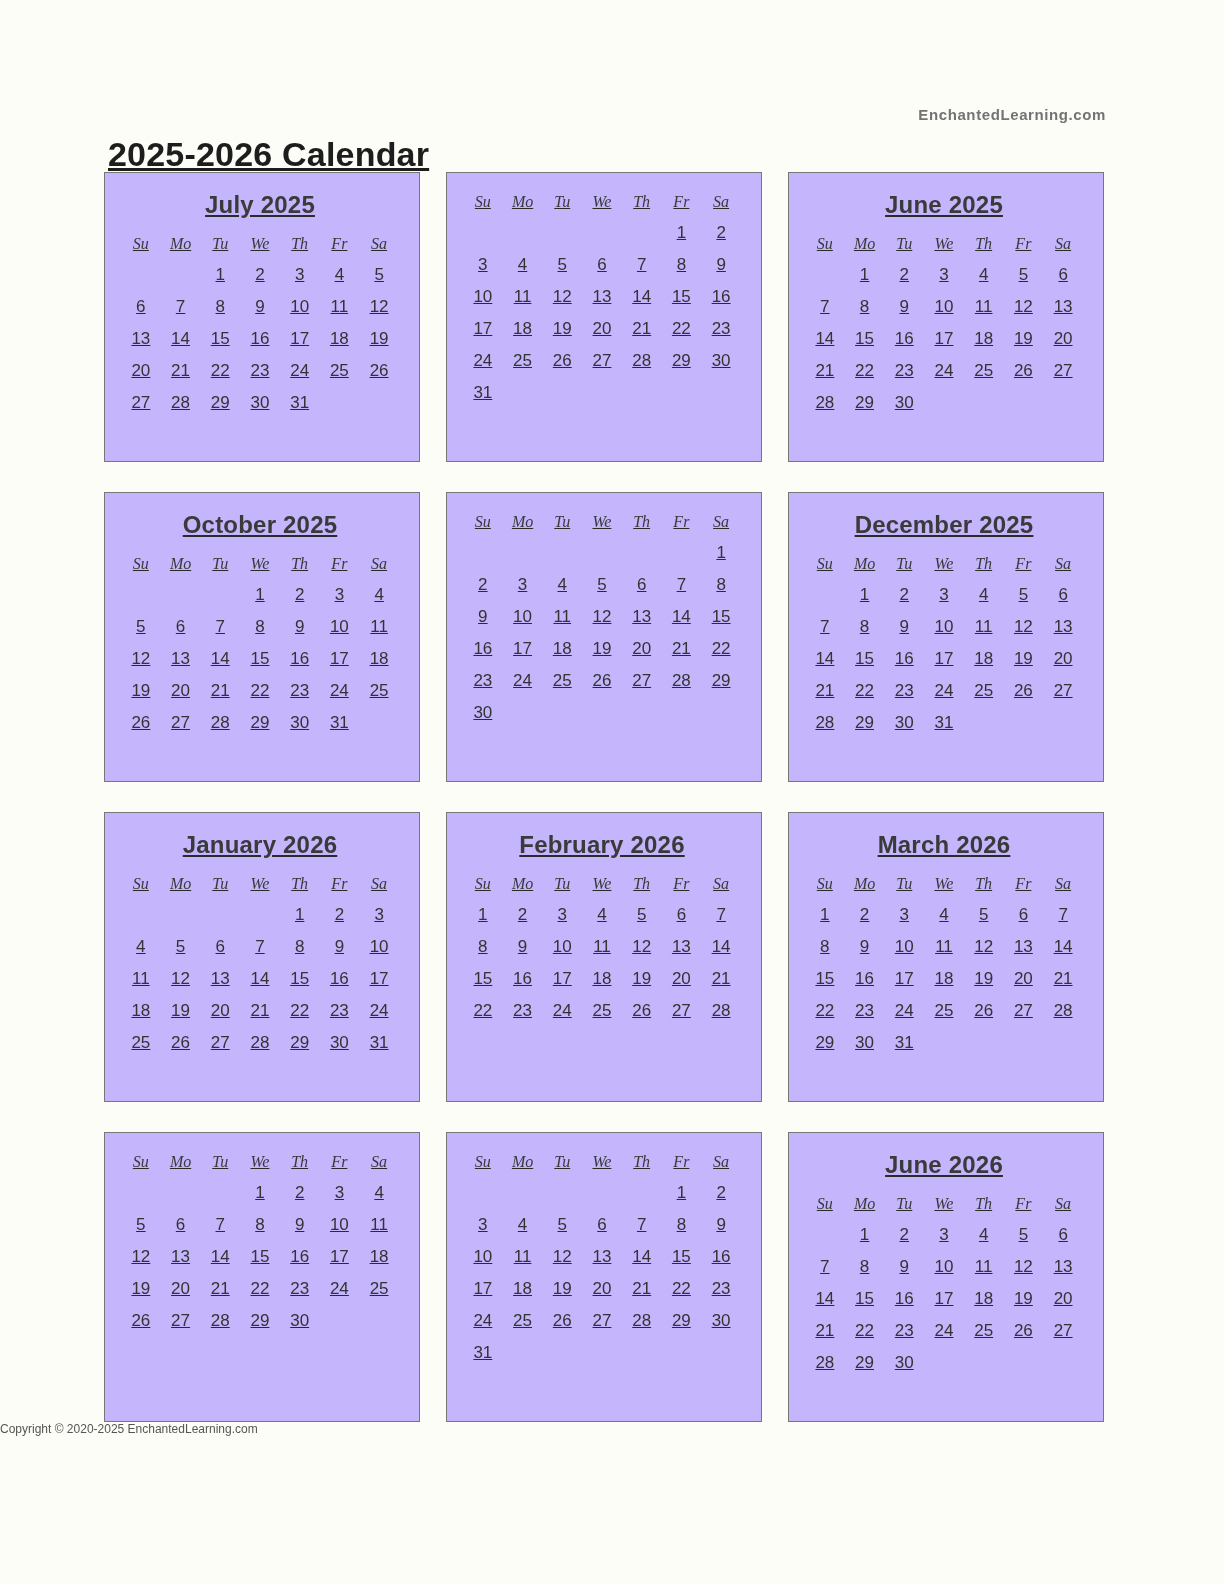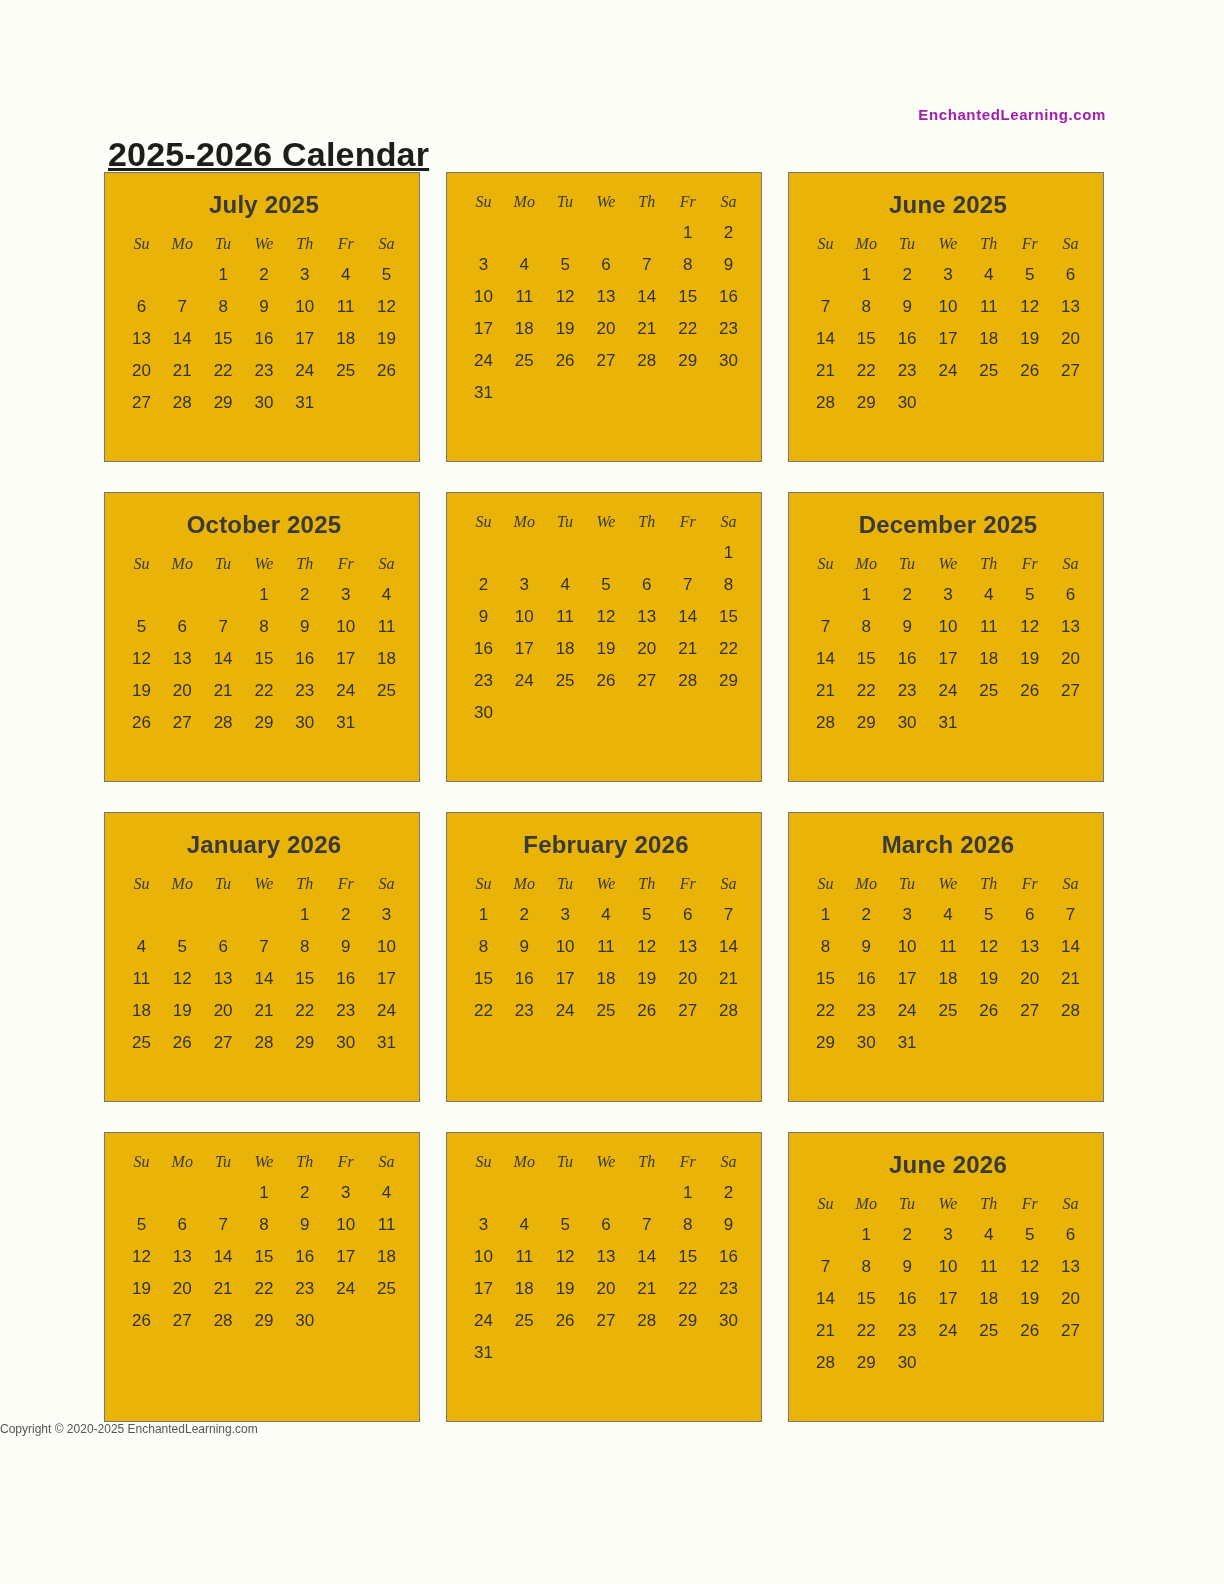--- a/index.html
+++ b/index.html
@@ -22,21 +22,21 @@
     box-sizing: border-box;
     padding: 0 100px;
   }
   .brand {
     position: absolute;
     top: 106px;
     right: 118px;
     font-size: 15px;
     font-weight: bold;
     letter-spacing: 0.6px;
-    color: #a21caf;
+    color: #737373;
   }
   .page-title {
     position: absolute;
     top: 112px;
     left: 108px;
     font-size: 34px;
     font-weight: bold;
     color: #1d1d1d;
     letter-spacing: 0.2px;
     text-decoration: underline;
@@ -47,23 +47,24 @@
     left: 104px;
     width: 1000px;
     display: flex;
     flex-wrap: wrap;
     gap: 30px 26px;
   }
   .month {
     width: 316px;
     box-sizing: border-box;
     border: 1px solid #777;
-    background: #eab308;
-    padding: 18px 12px 16px 16px;
+    background: #c4b5fd;
+    padding: 18px 20px 16px 16px;
     min-height: 290px;
+    text-decoration: underline;
   }
   .month-title {
     text-align: center;
     font-size: 24px;
     font-weight: bold;
     color: #3a3a3a;
     margin-bottom: 14px;
     letter-spacing: 0.2px;
   }
   table.cal {

